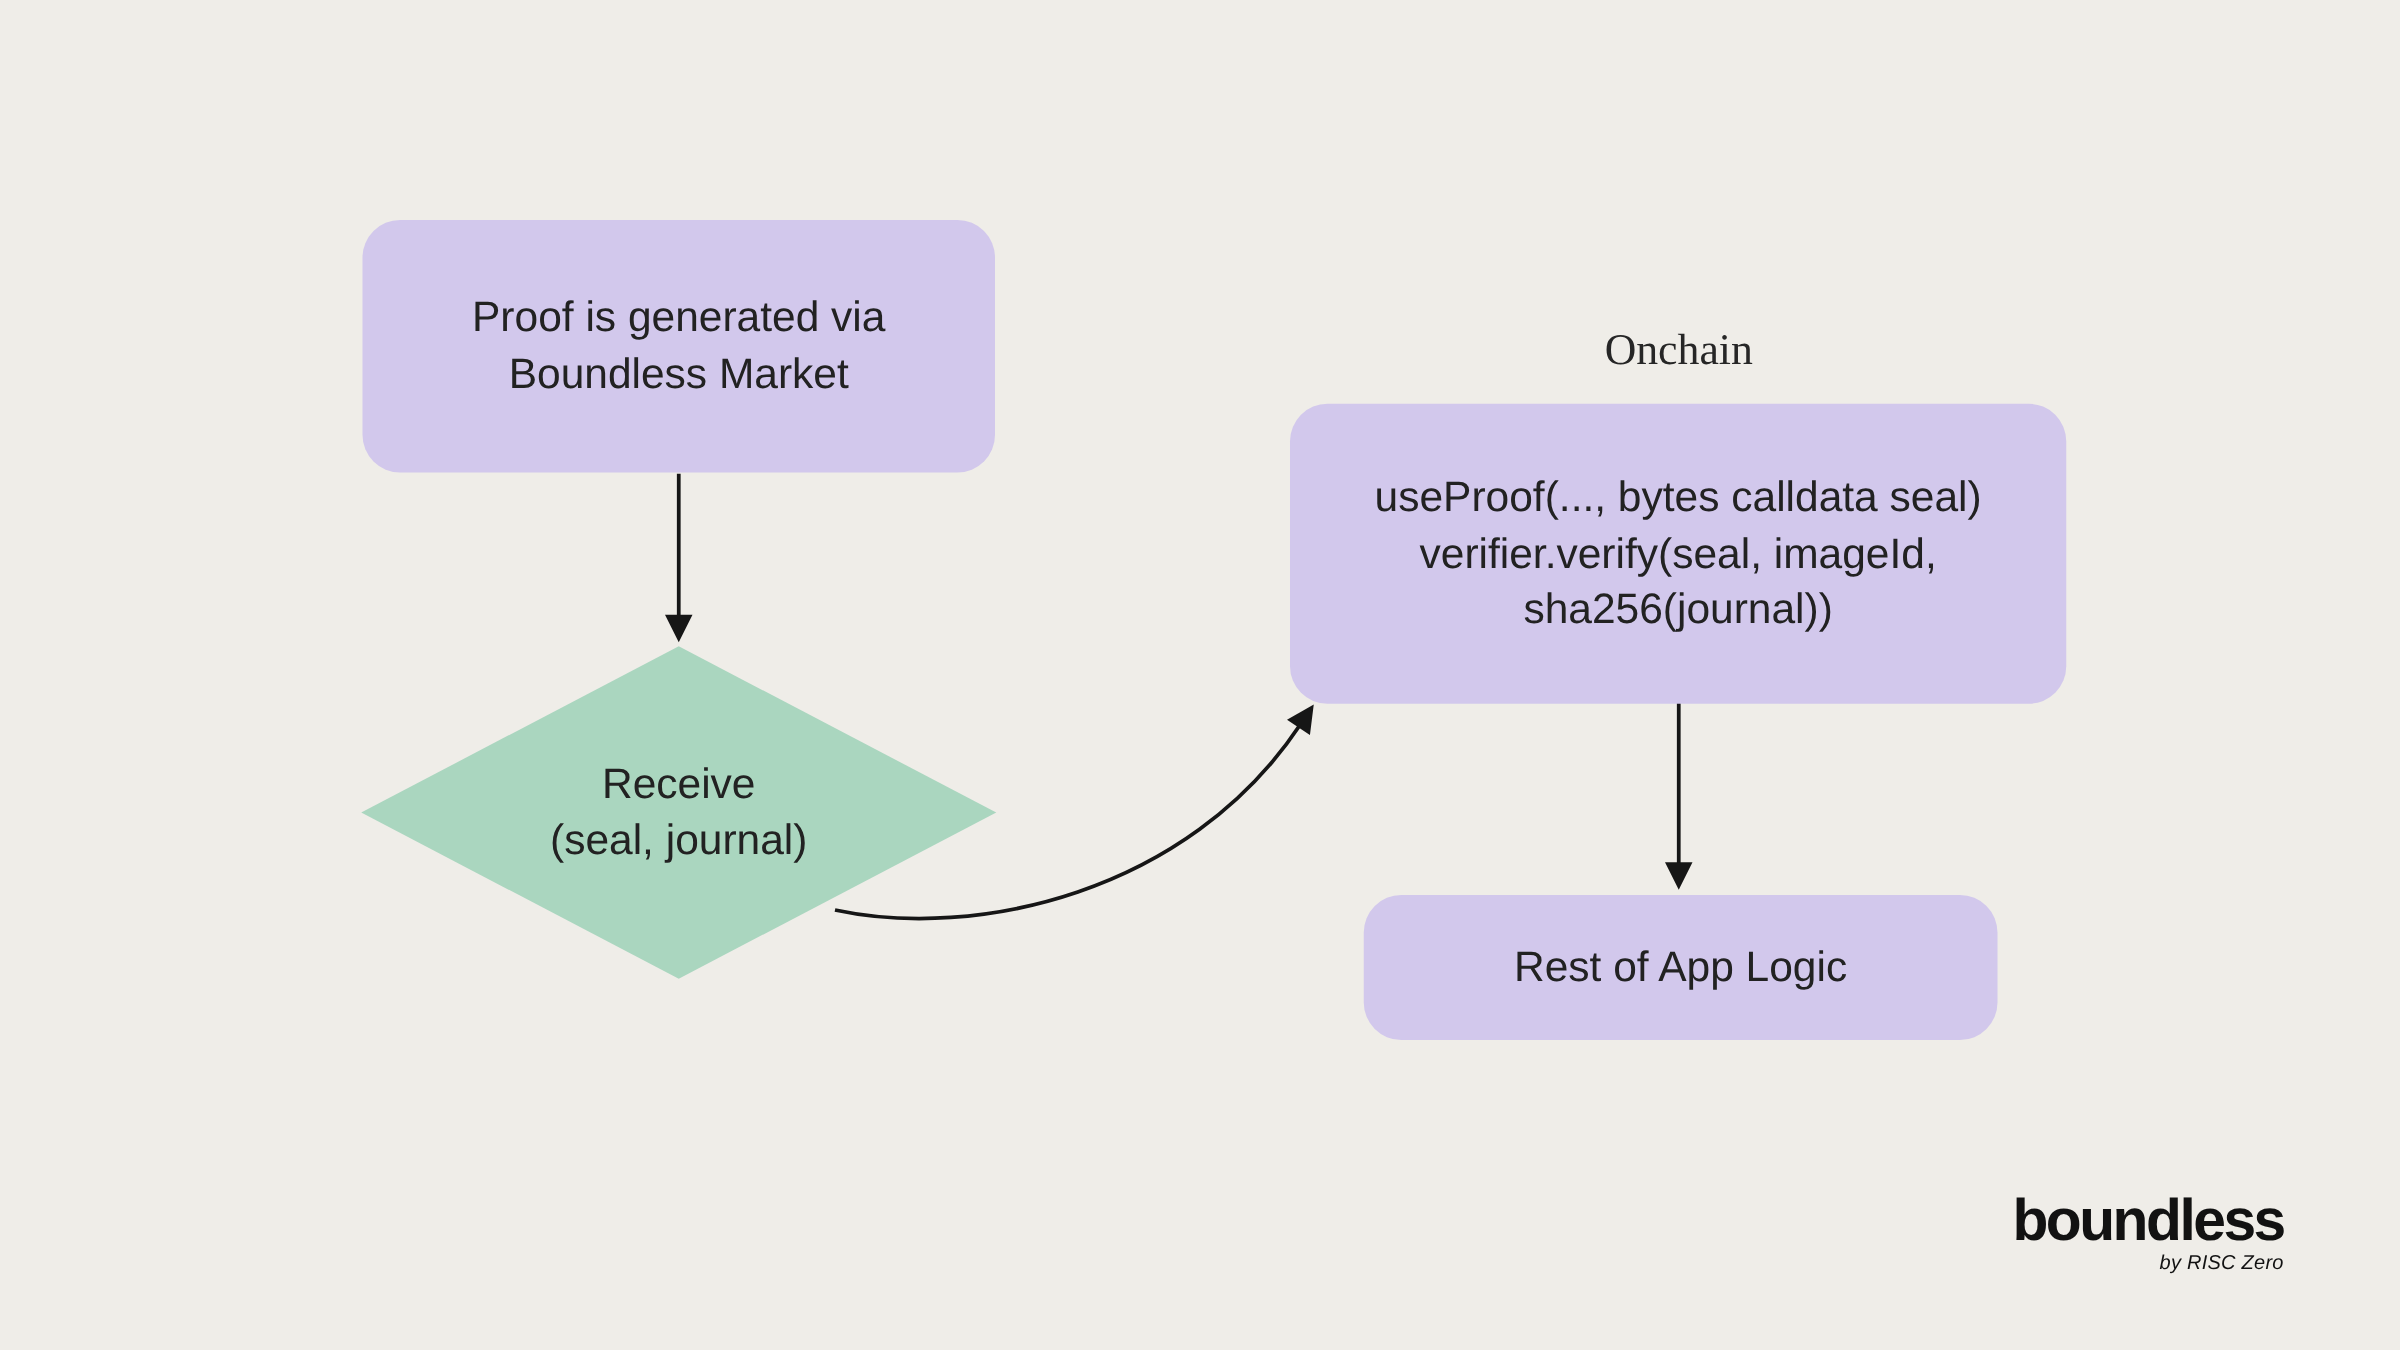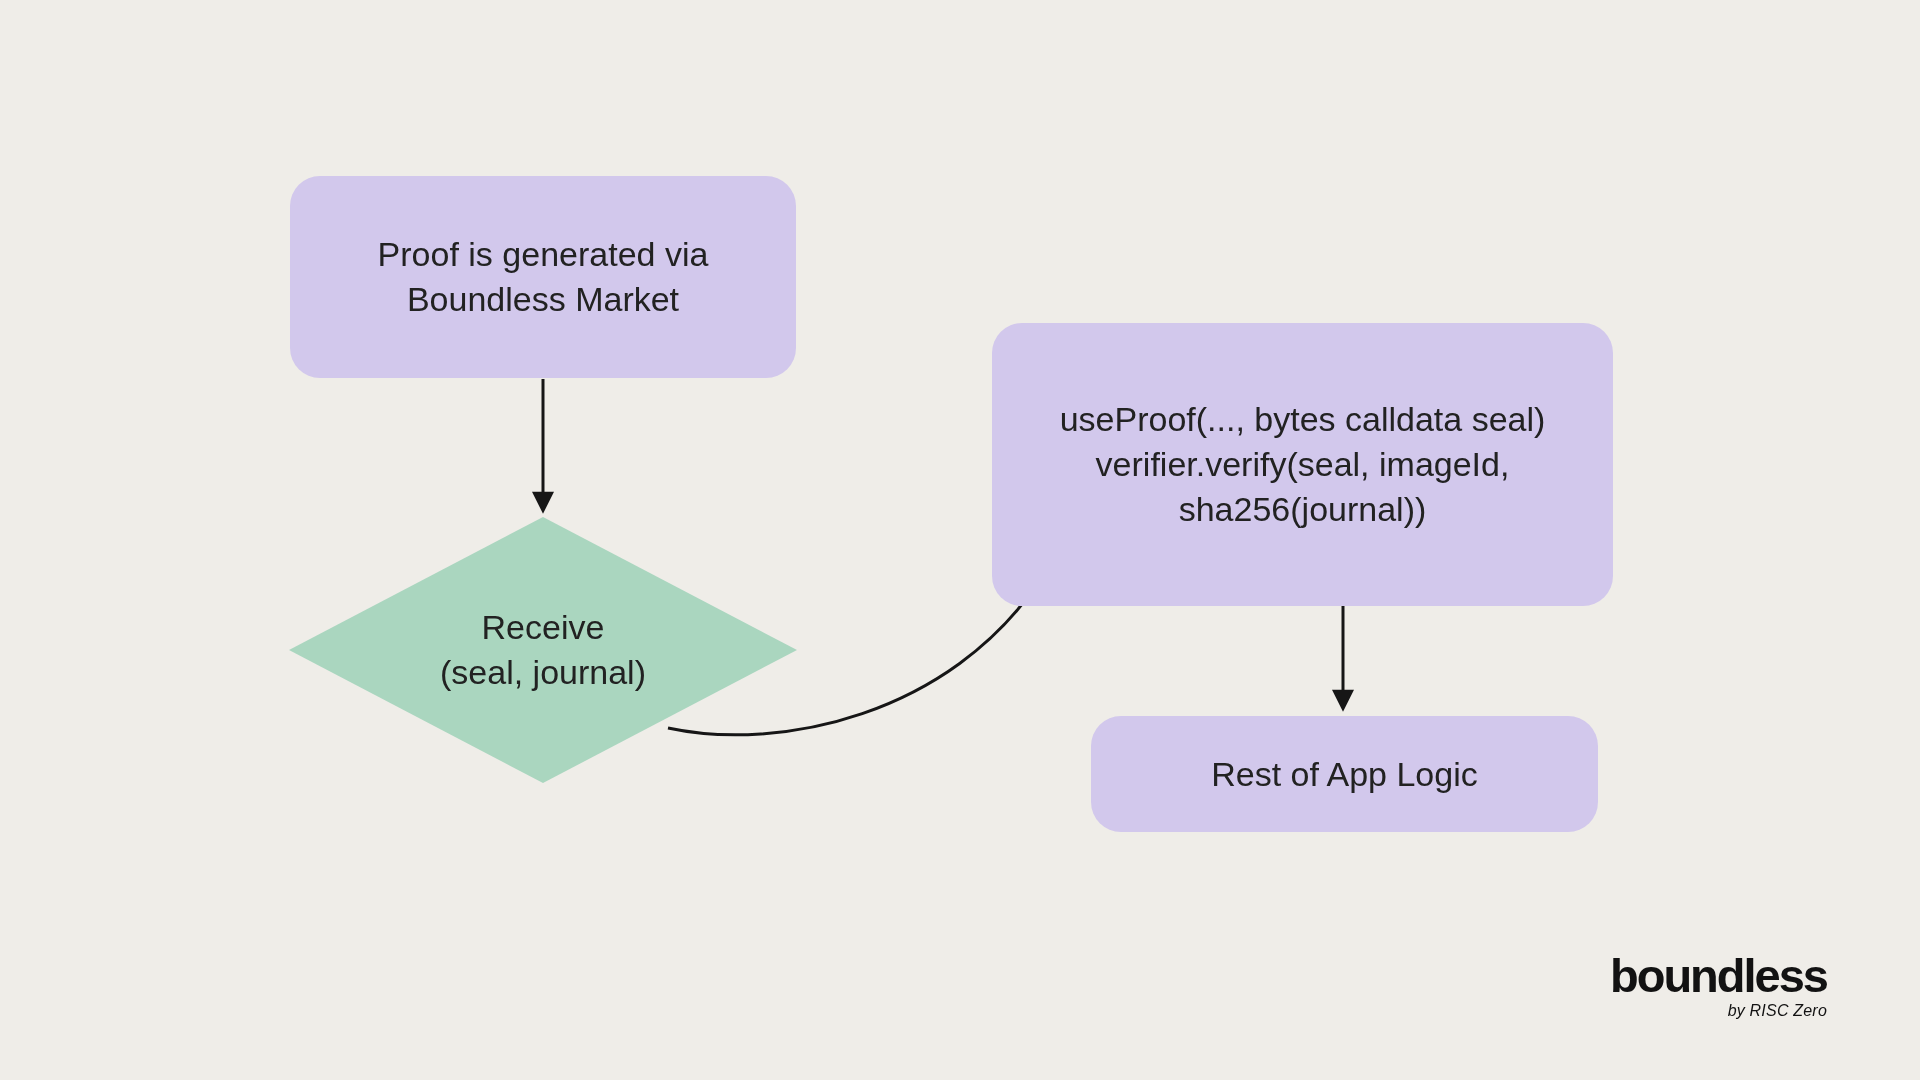--- a/index.html
+++ b/index.html
@@ -30,21 +30,21 @@
     text-align:center;
     color:var(--text);
     font-size:34px;line-height:1.32;
     white-space:pre-line;
   }
   .rect{
     background:var(--purple);
     border-radius:30px;
   }
   #node-proof{left:290px;top:176px;width:506px;height:202px;}
-  #node-useproof{left:992px;top:323px;width:621px;height:283px;}
+  #node-useproof{left:1032px;top:323px;width:621px;height:240px;}
   #node-applogic{left:1091px;top:716px;width:507px;height:116px;}
   #node-receive-label{left:289px;top:517px;width:508px;height:266px;background:transparent;}
   .label-onchain{
     position:absolute;left:1193px;top:260px;width:300px;
     text-align:center;
     font-family:"Liberation Serif",serif;
     font-size:35px;color:#262626;
   }
   .logo{
     position:absolute;right:93px;top:952px;
@@ -77,20 +77,21 @@
 
     <line class="arrow" x1="1343" y1="560" x2="1343" y2="692" marker-end="url(#ah)"></line>
   </svg>
 
   <div class="node rect" id="node-proof">Proof is generated via
 Boundless Market</div>
 
   <div class="node" id="node-receive-label">Receive
 (seal, journal)</div>
 
+  <div class="label-onchain">Onchain</div>
 
   <div class="node rect" id="node-useproof">useProof(..., bytes calldata seal)
 verifier.verify(seal, imageId,
 sha256(journal))</div>
 
   <div class="node rect" id="node-applogic">Rest of App Logic</div>
 
   <div class="logo">
     <div class="wordmark">boundless</div>
     <div class="byline">by RISC Zero</div>

